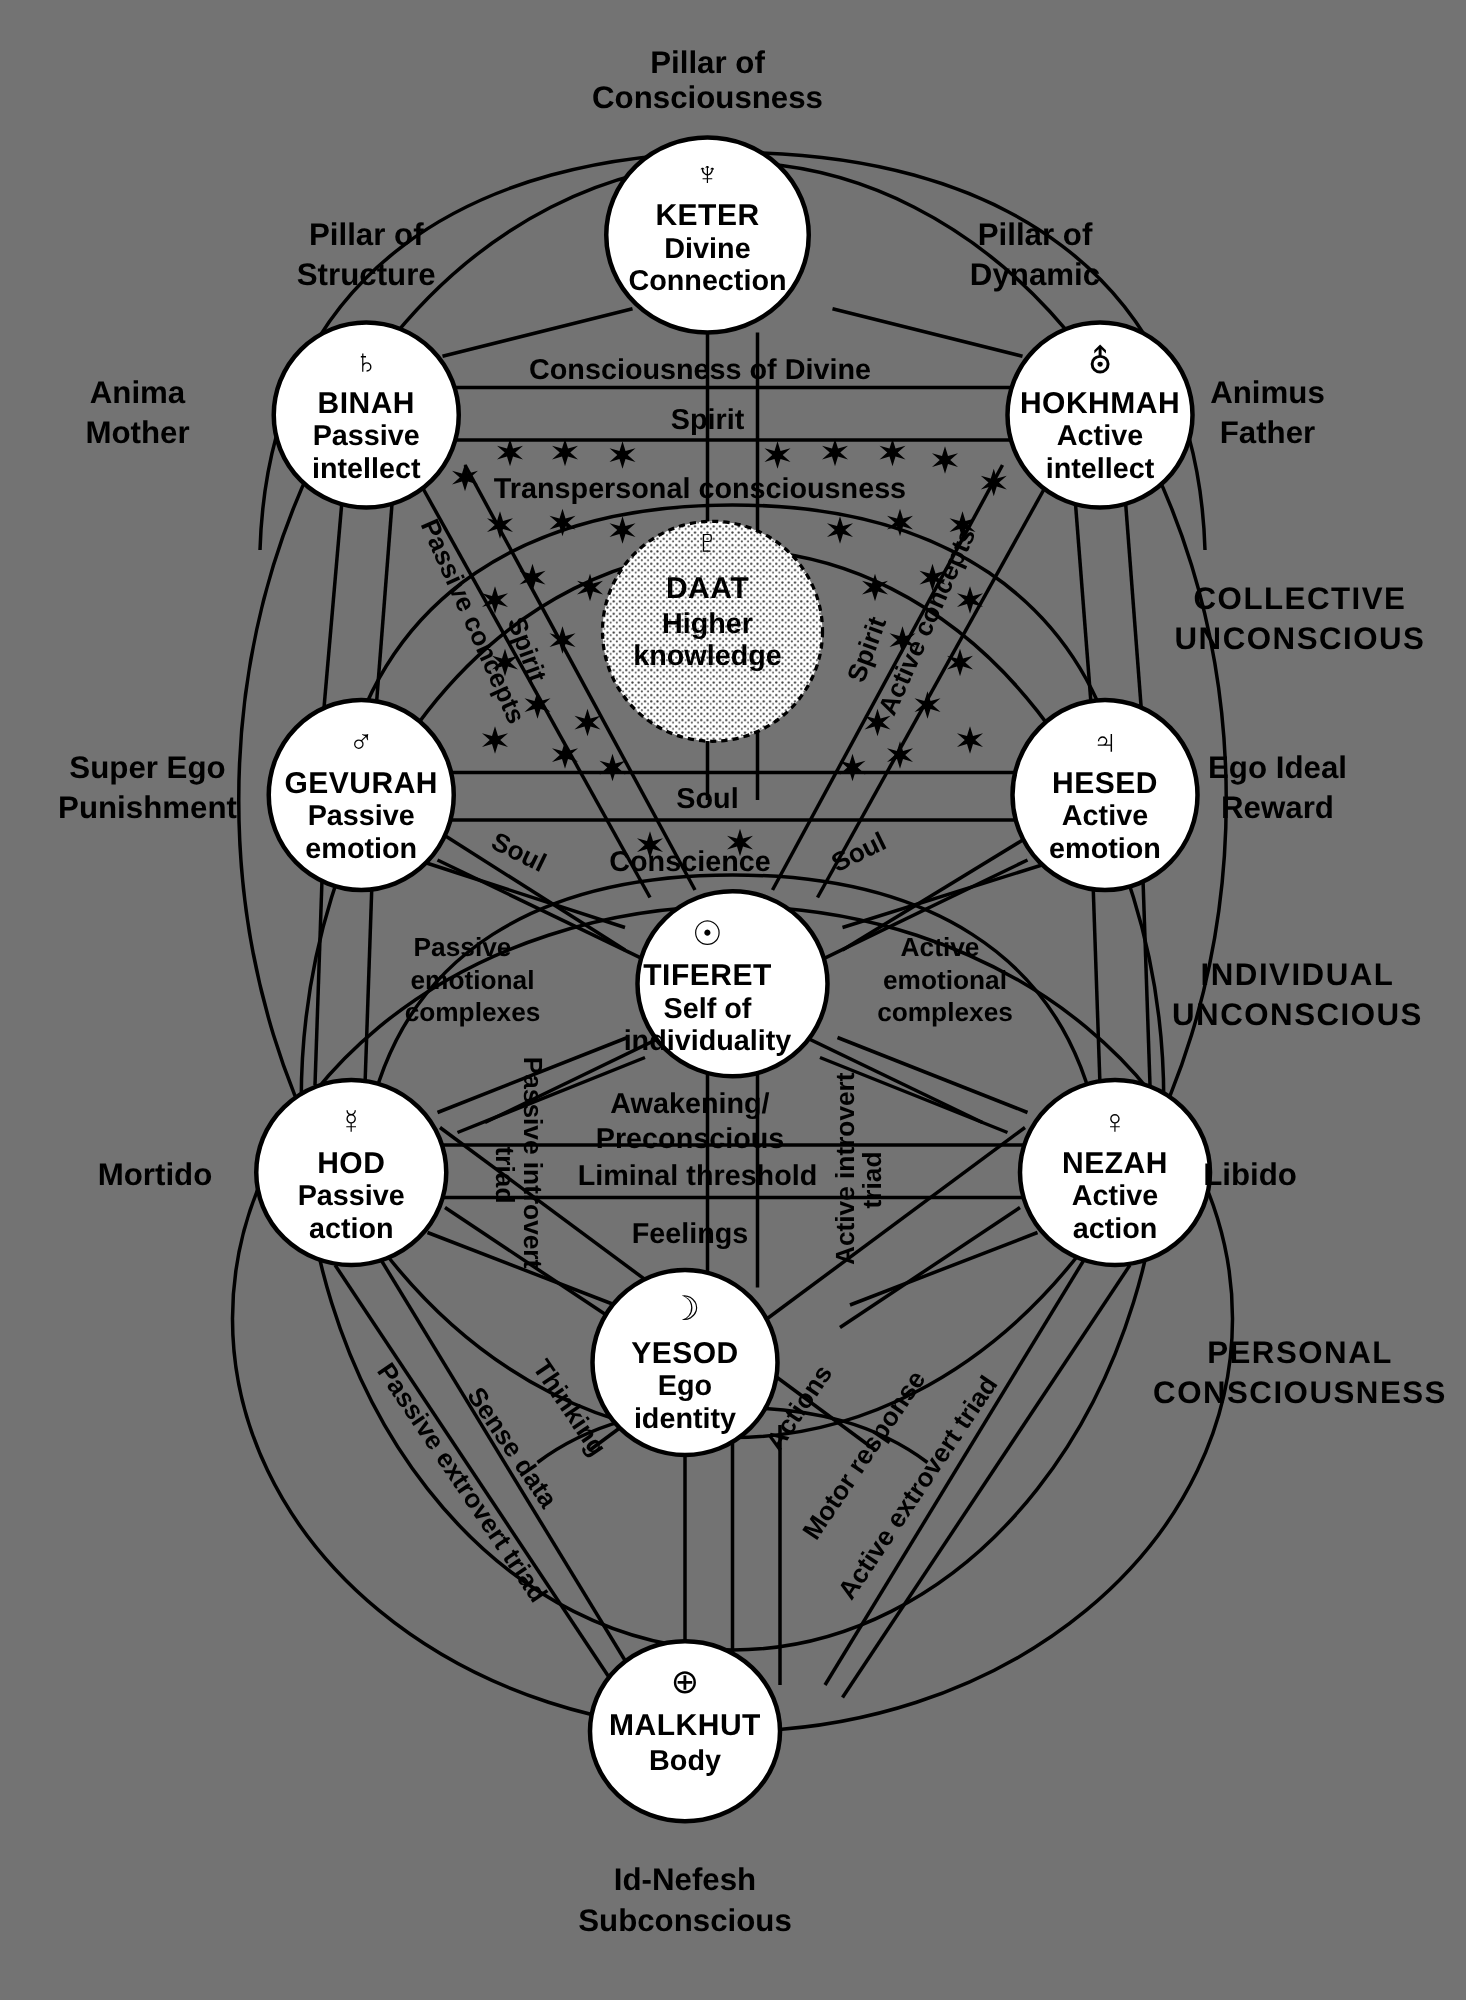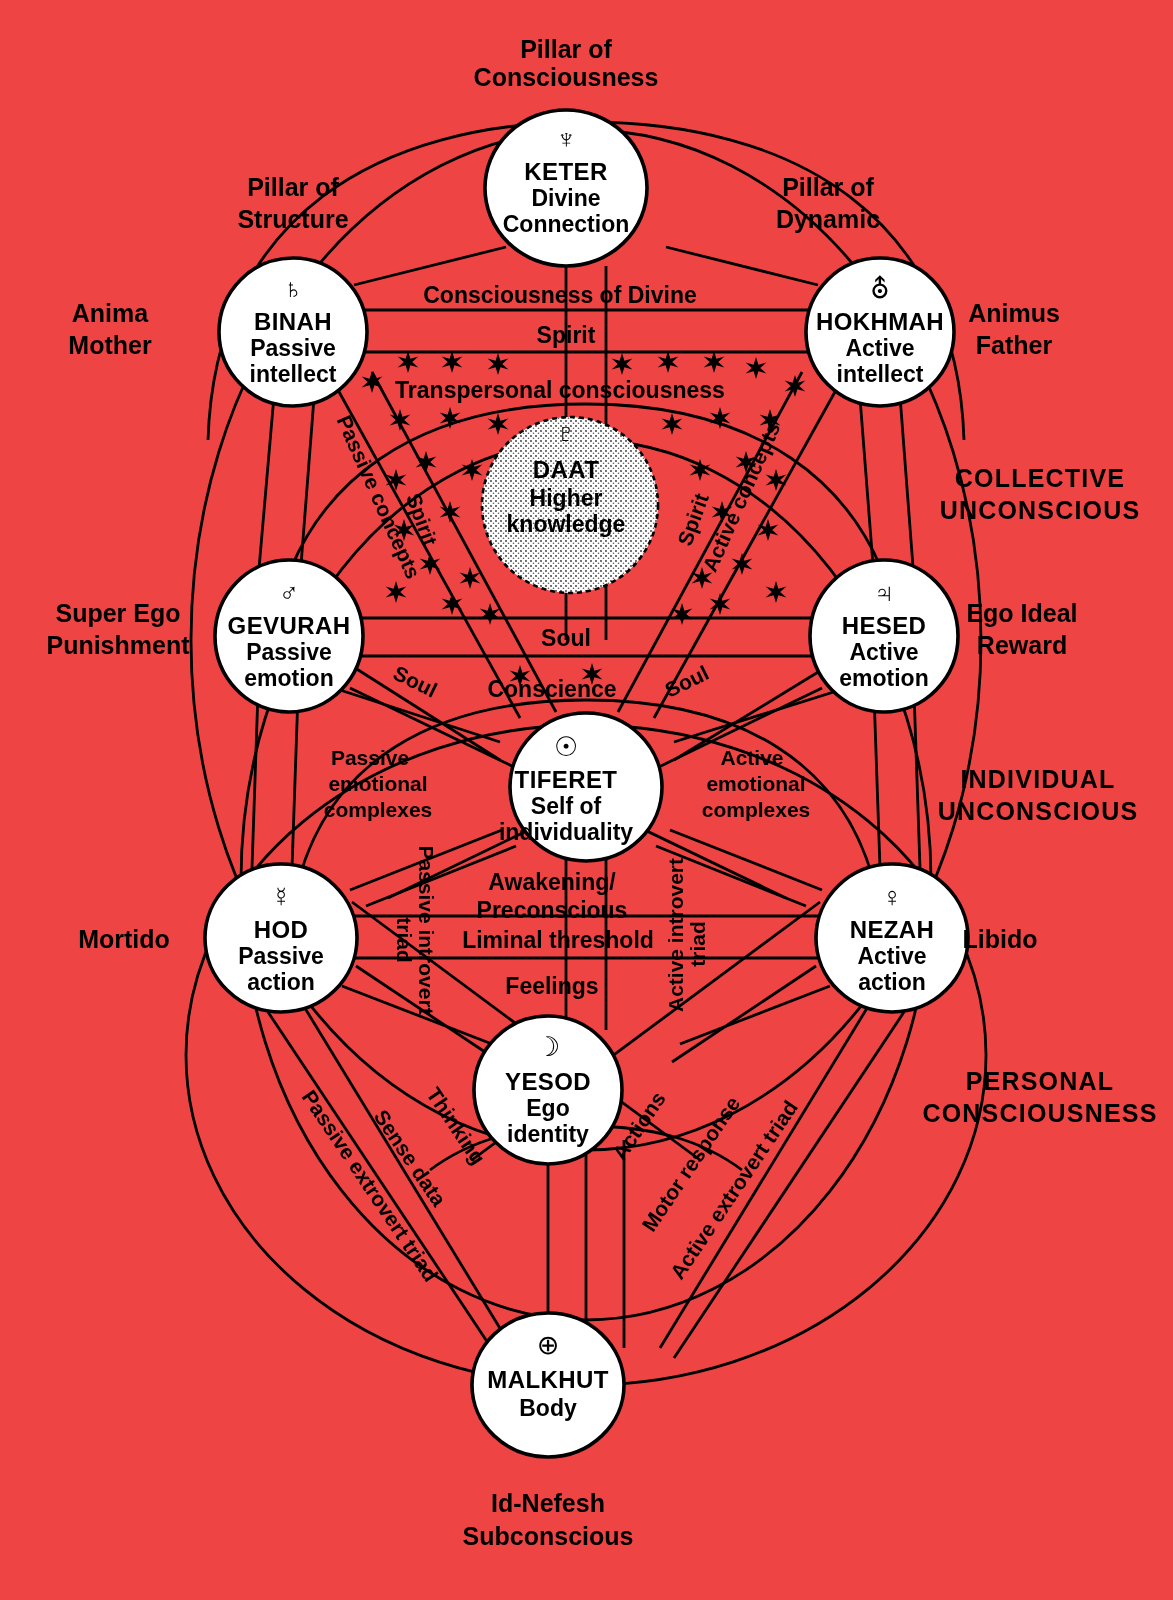--- a/index.html
+++ b/index.html
@@ -1,18 +1,18 @@
 <!DOCTYPE html>
 <html><head>
 <meta charset="utf-8">
 <style>
   html,body{margin:0;padding:0;background:#ffffff;}
   body{width:1173px;height:1600px;overflow:hidden;
        font-family:"Liberation Sans", sans-serif;color:#000;}
-  #stage{position:relative;width:1173px;height:1600px;background:#ef4444;}
+  #stage{position:relative;width:1173px;height:1600px;background:#737373;}
   svg{display:block;}
   .ln{stroke:#000;fill:none;}
   .med{stroke-width:2.8;}
   .sef{fill:#ffffff;stroke:#000;stroke-width:3.6;}
   .daat{fill:url(#stipple);stroke:#000;stroke-width:2.6;stroke-dasharray:5 4;}
   text{font-family:"Liberation Sans", sans-serif;font-weight:bold;fill:#000;}
   .ttl{font-size:25px;}
   .sname{font-size:24px;letter-spacing:0.4px;}
   .ssub{font-size:23px;}
   .glyph{font-size:27px;font-weight:normal;}

